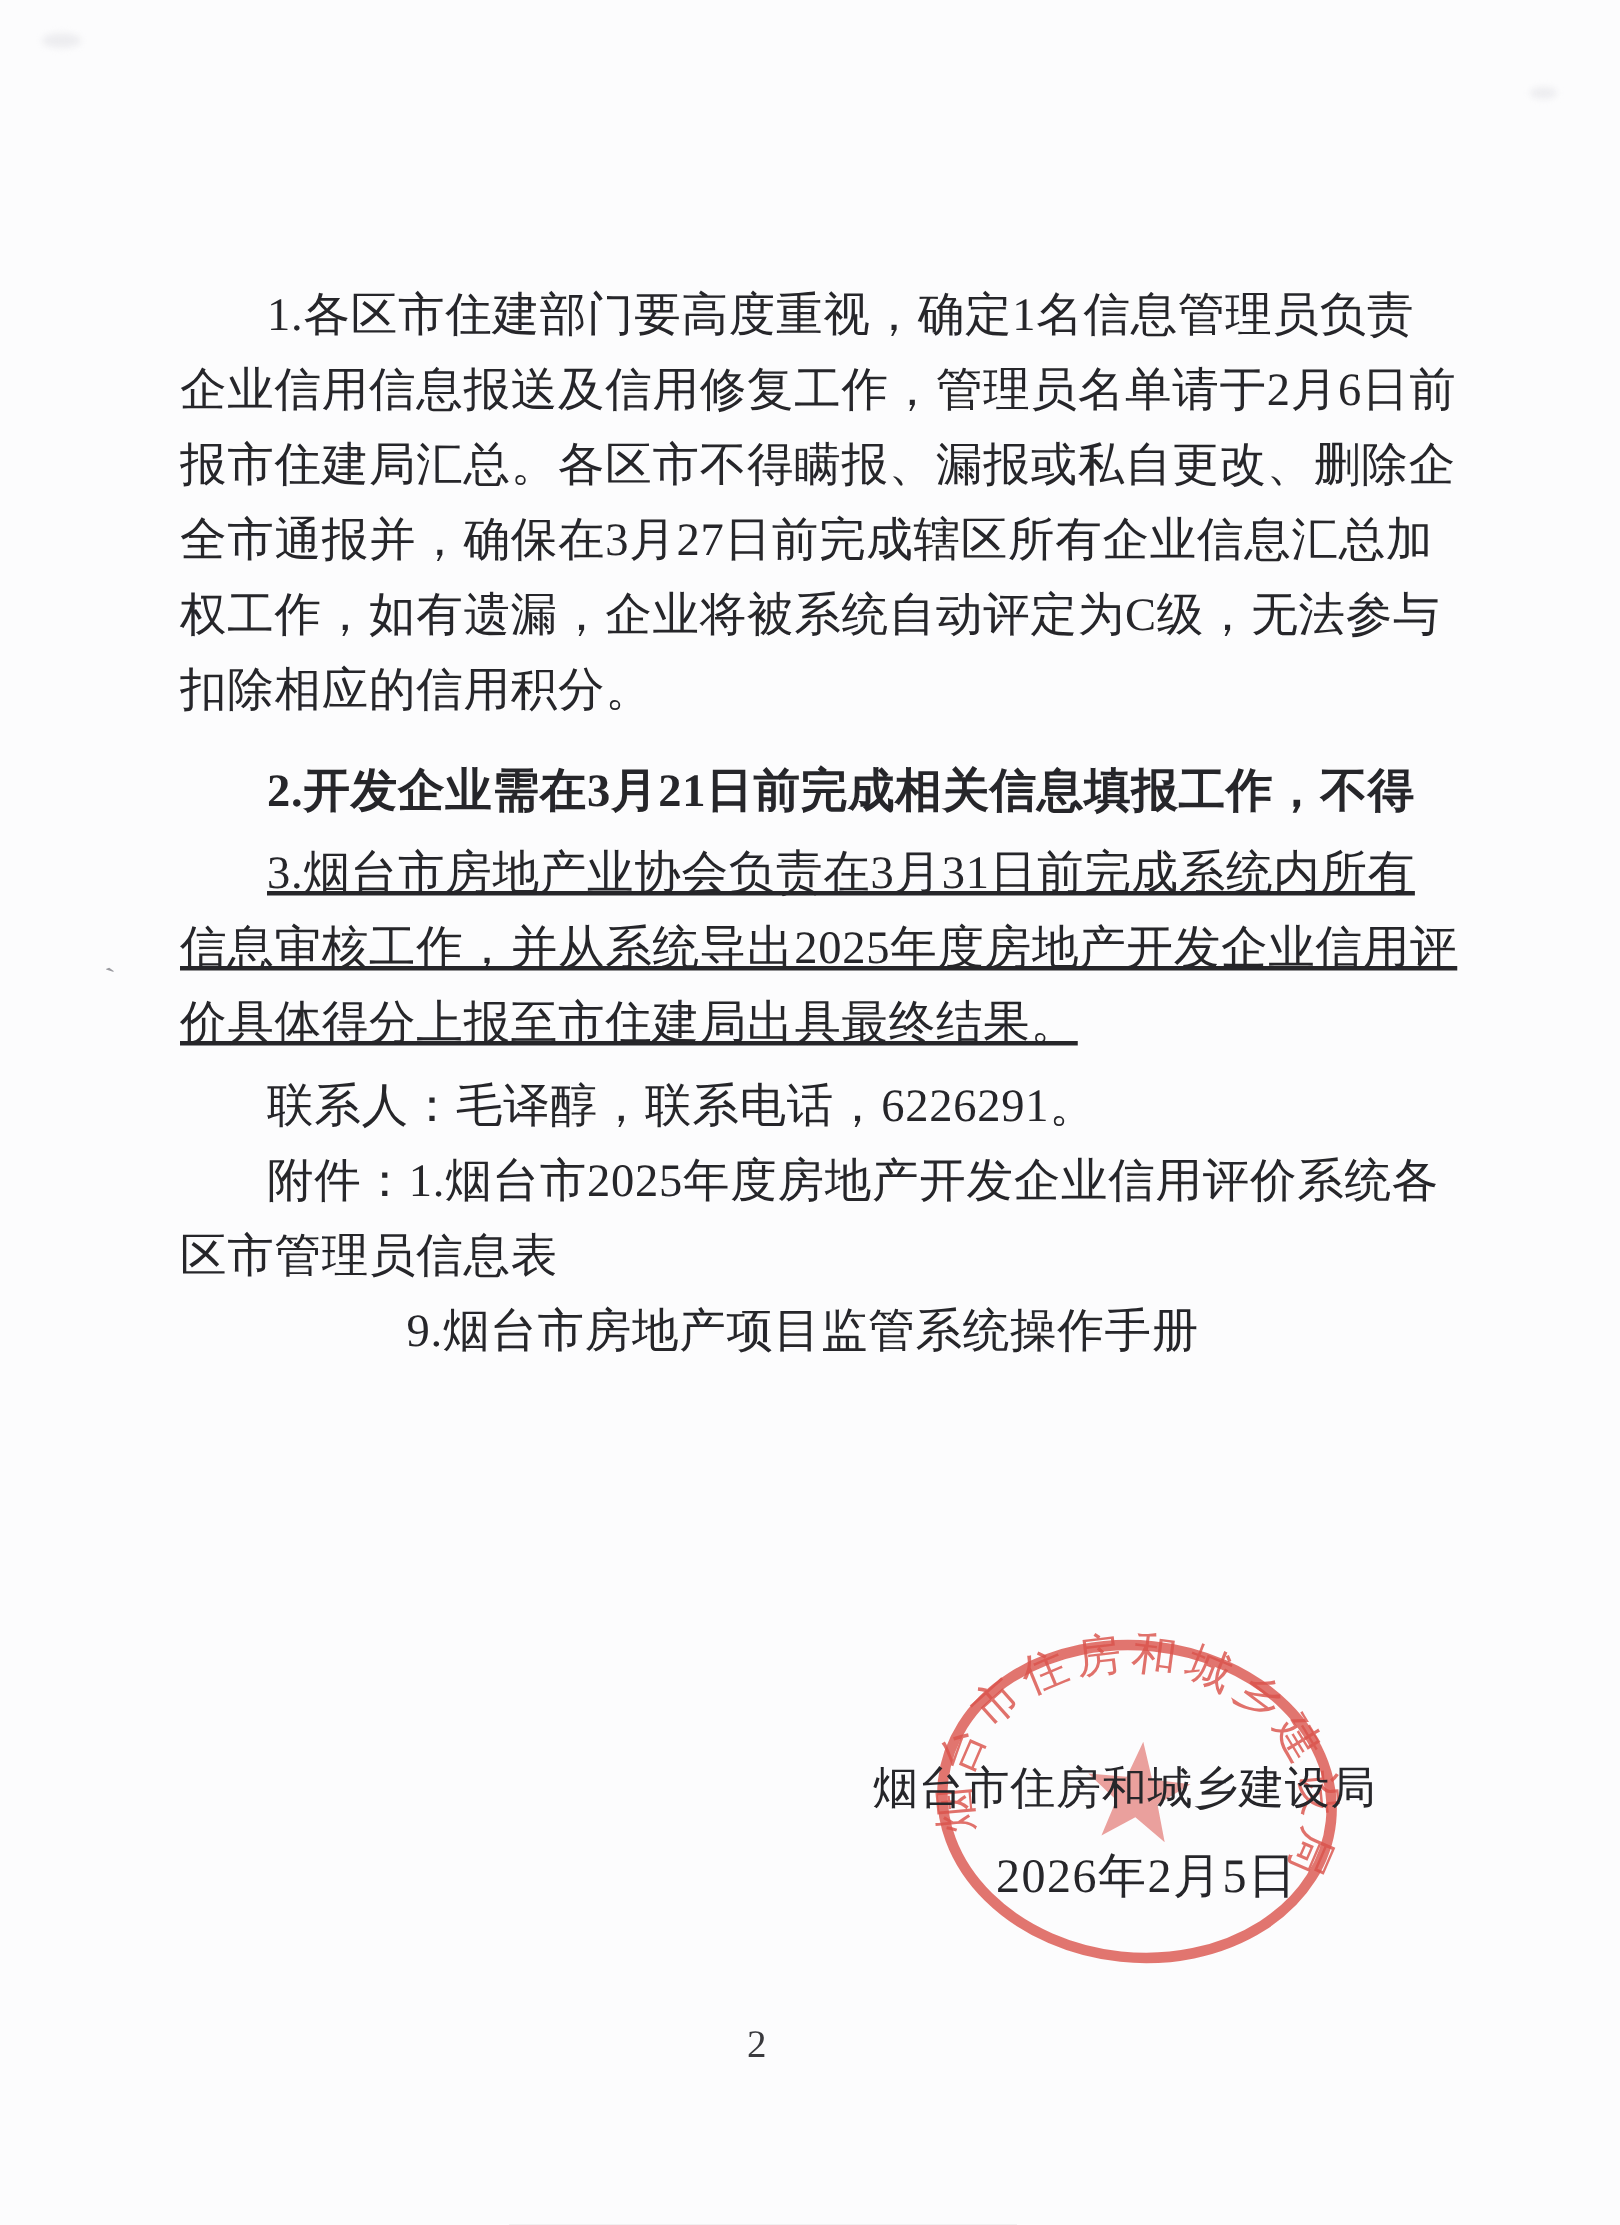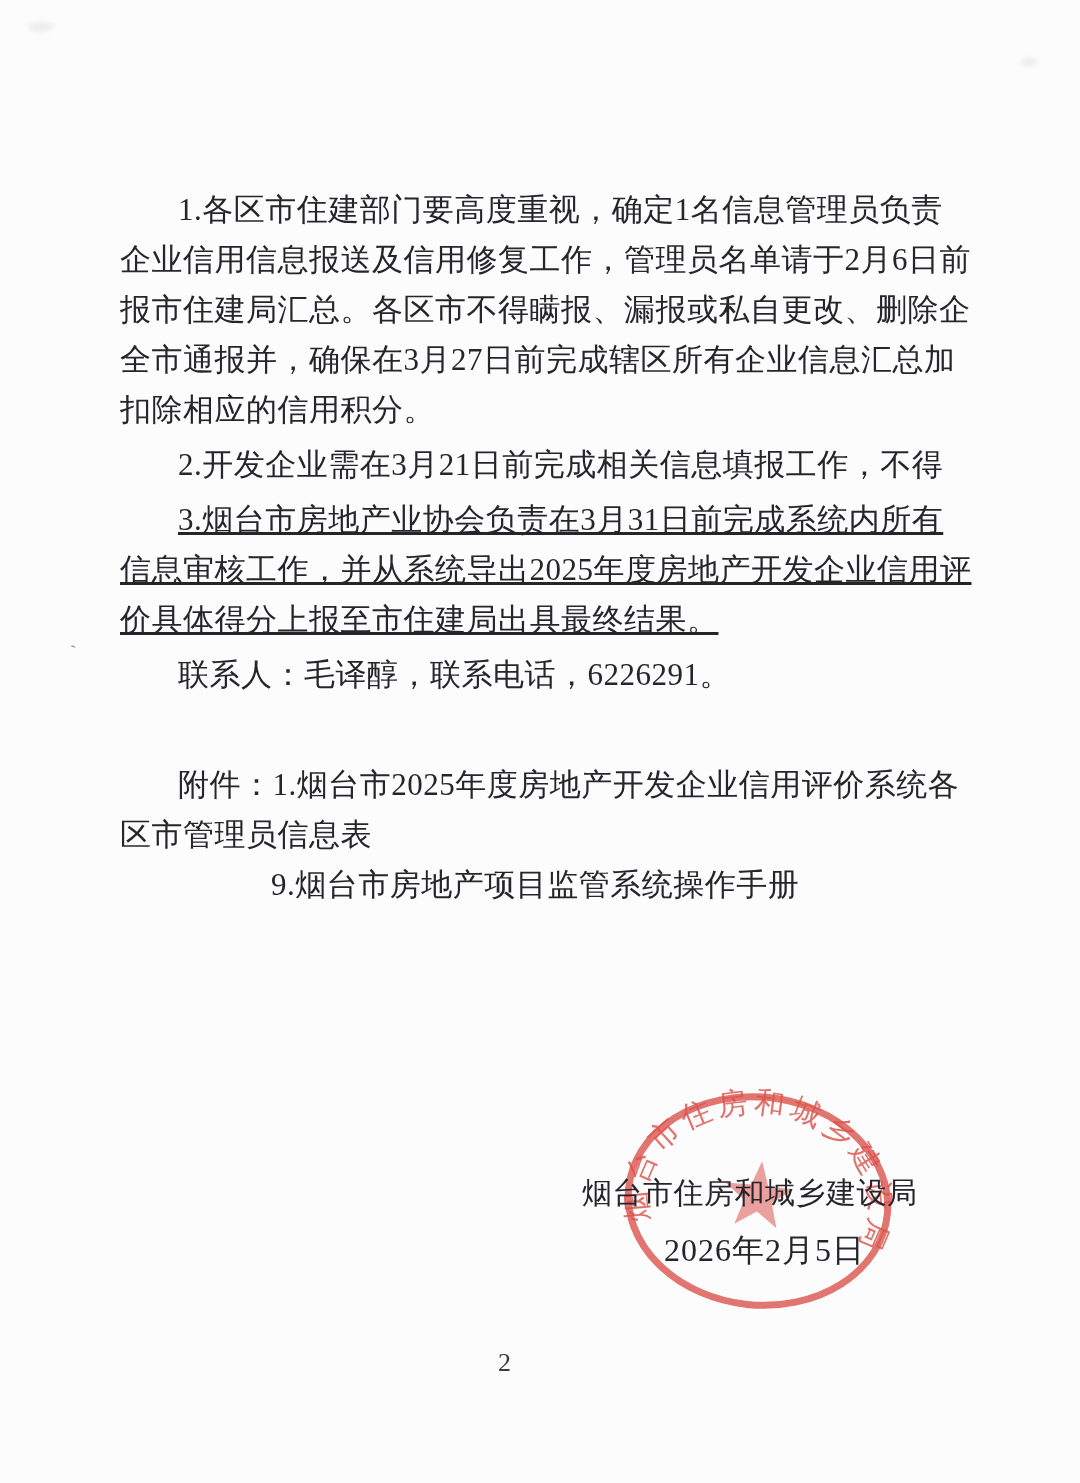--- a/index.html
+++ b/index.html
@@ -20,24 +20,24 @@
     width: 800px;
   }
   .line {
     font-size: 31px;
     line-height: 50px;
     height: 50px;
     white-space: nowrap;
     letter-spacing: 0.5px;
   }
   .indent { padding-left: 58px; }
-  .para-2 { margin-top: 5px; }
+  .para-2 { margin-top: 17px; font-weight: bold; }
   .para-3 { margin-top: 5px; text-decoration: underline; }
   .contact-line { margin-top: 5px; }
-  .attachment { margin-top: 60px; }
+  .attachment { }
   .attach-item2 { padding-left: 151px; }
 
   .sig-org {
     position: absolute;
     left: 582px;
     top: 1172px;
     font-size: 30px;
     letter-spacing: 0.5px;
     z-index: 3;
     line-height: 42px;
@@ -97,20 +97,21 @@
   <div class="smudge-b"></div>
   <div class="speck">`</div>
 
   <div class="content">
 
     <div class="para">
       <div class="line indent">1.各区市住建部门要高度重视，确定1名信息管理员负责</div>
       <div class="line">企业信用信息报送及信用修复工作，管理员名单请于2月6日前</div>
       <div class="line">报市住建局汇总。各区市不得瞒报、漏报或私自更改、删除企</div>
       <div class="line">全市通报并，确保在3月27日前完成辖区所有企业信息汇总加</div>
+      <div class="line">权工作，如有遗漏，企业将被系统自动评定为C级，无法参与</div>
       <div class="line">扣除相应的信用积分。</div>
     </div>
 
     <div class="para para-2">
       <div class="line indent">2.开发企业需在3月21日前完成相关信息填报工作，不得</div>
     </div>
 
     <div class="para para-3">
       <div class="line indent">3.烟台市房地产业协会负责在3月31日前完成系统内所有</div>
       <div class="line">信息审核工作，并从系统导出2025年度房地产开发企业信用评</div>

